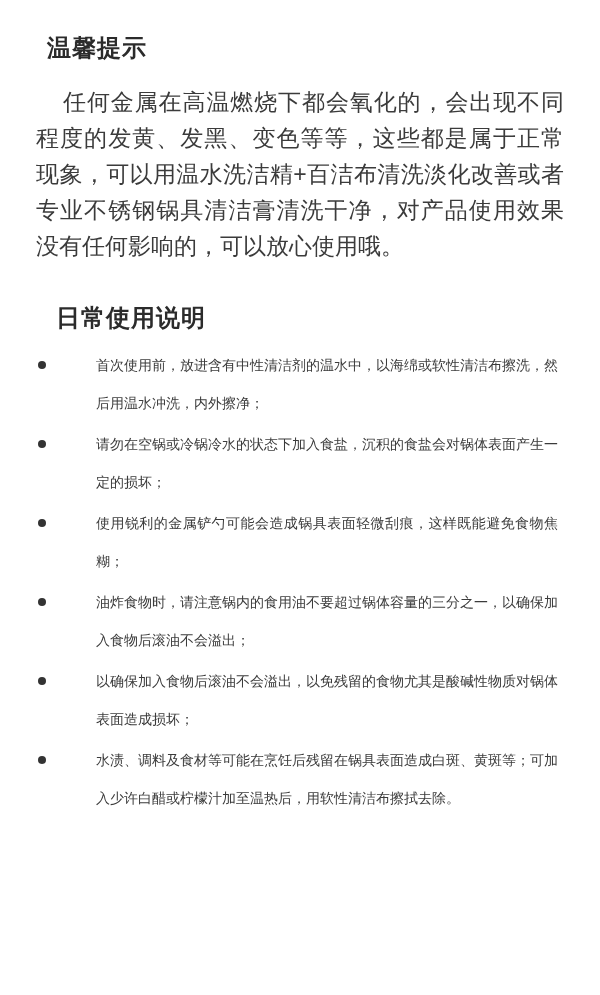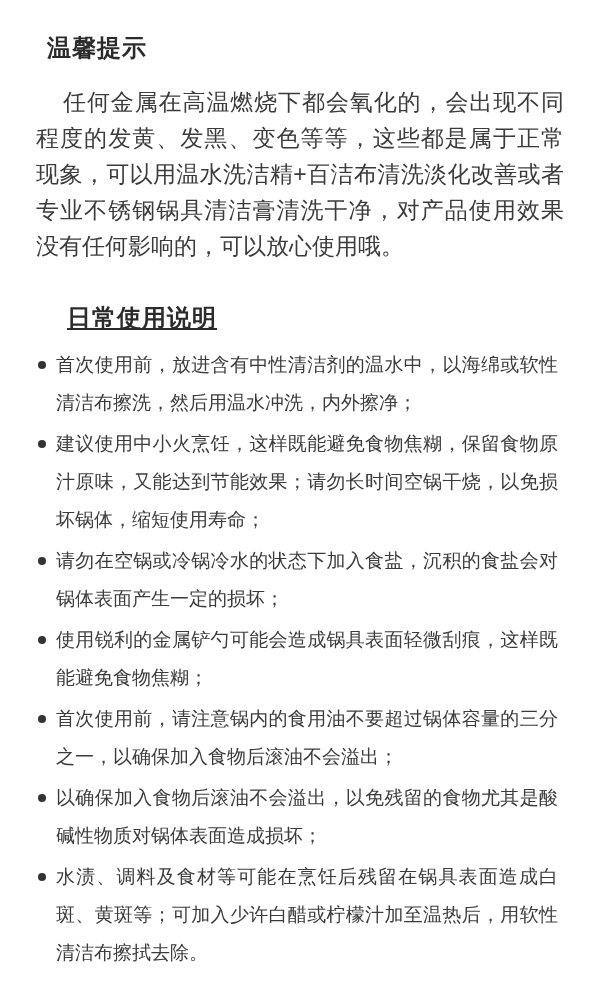--- a/index.html
+++ b/index.html
@@ -37,35 +37,35 @@
     margin: 22px 0 0 0;
     font-size: 23px;
     line-height: 36px;
     text-align: justify;
     text-justify: inter-ideograph;
     text-indent: 27px;
     color: #3b3b3b;
   }
   .usage-title {
     margin-top: 40px;
-    margin-left: 31px;
-    text-decoration: underline;
+    margin-left: 20px;
   }
   .usage-list {
     list-style: none;
     margin: 14px 0 0 0;
     padding: 0;
   }
   .usage-item {
     display: flex;
     align-items: flex-start;
-    font-size: 19px;
+    font-size: 14px;
     line-height: 38px;
     margin-bottom: 3px;
     color: #3b3b3b;
+    gap: 40px;
   }
   .bullet {
     flex: 0 0 auto;
     width: 8px;
     height: 8px;
     border-radius: 50%;
     background: #333333;
     margin: 15px 10px 0 2px;
   }
   .item-text {
@@ -88,33 +88,29 @@
   <section>
     <h2 class="section-title usage-title">日常使用说明</h2>
 
     <ul class="usage-list">
       <li class="usage-item">
         <span class="bullet"></span>
         <span class="item-text">首次使用前，放进含有中性清洁剂的温水中，以海绵或软性清洁布擦洗，然后用温水冲洗，内外擦净；</span>
       </li>
       <li class="usage-item">
         <span class="bullet"></span>
-        <span class="item-text">建议使用中小火烹饪，这样既能避免食物焦糊，保留食物原汁原味，又能达到节能效果；请勿长时间空锅干烧，以免损坏锅体，缩短使用寿命；</span>
-      </li>
-      <li class="usage-item">
-        <span class="bullet"></span>
         <span class="item-text">请勿在空锅或冷锅冷水的状态下加入食盐，沉积的食盐会对锅体表面产生一定的损坏；</span>
       </li>
       <li class="usage-item">
         <span class="bullet"></span>
         <span class="item-text">使用锐利的金属铲勺可能会造成锅具表面轻微刮痕，这样既能避免食物焦糊；</span>
       </li>
       <li class="usage-item">
         <span class="bullet"></span>
-        <span class="item-text">首次使用前，请注意锅内的食用油不要超过锅体容量的三分之一，以确保加入食物后滚油不会溢出；</span>
+        <span class="item-text">油炸食物时，请注意锅内的食用油不要超过锅体容量的三分之一，以确保加入食物后滚油不会溢出；</span>
       </li>
       <li class="usage-item">
         <span class="bullet"></span>
         <span class="item-text">以确保加入食物后滚油不会溢出，以免残留的食物尤其是酸碱性物质对锅体表面造成损坏；</span>
       </li>
       <li class="usage-item">
         <span class="bullet"></span>
         <span class="item-text">水渍、调料及食材等可能在烹饪后残留在锅具表面造成白斑、黄斑等；可加入少许白醋或柠檬汁加至温热后，用软性清洁布擦拭去除。</span>
       </li>
     </ul>

